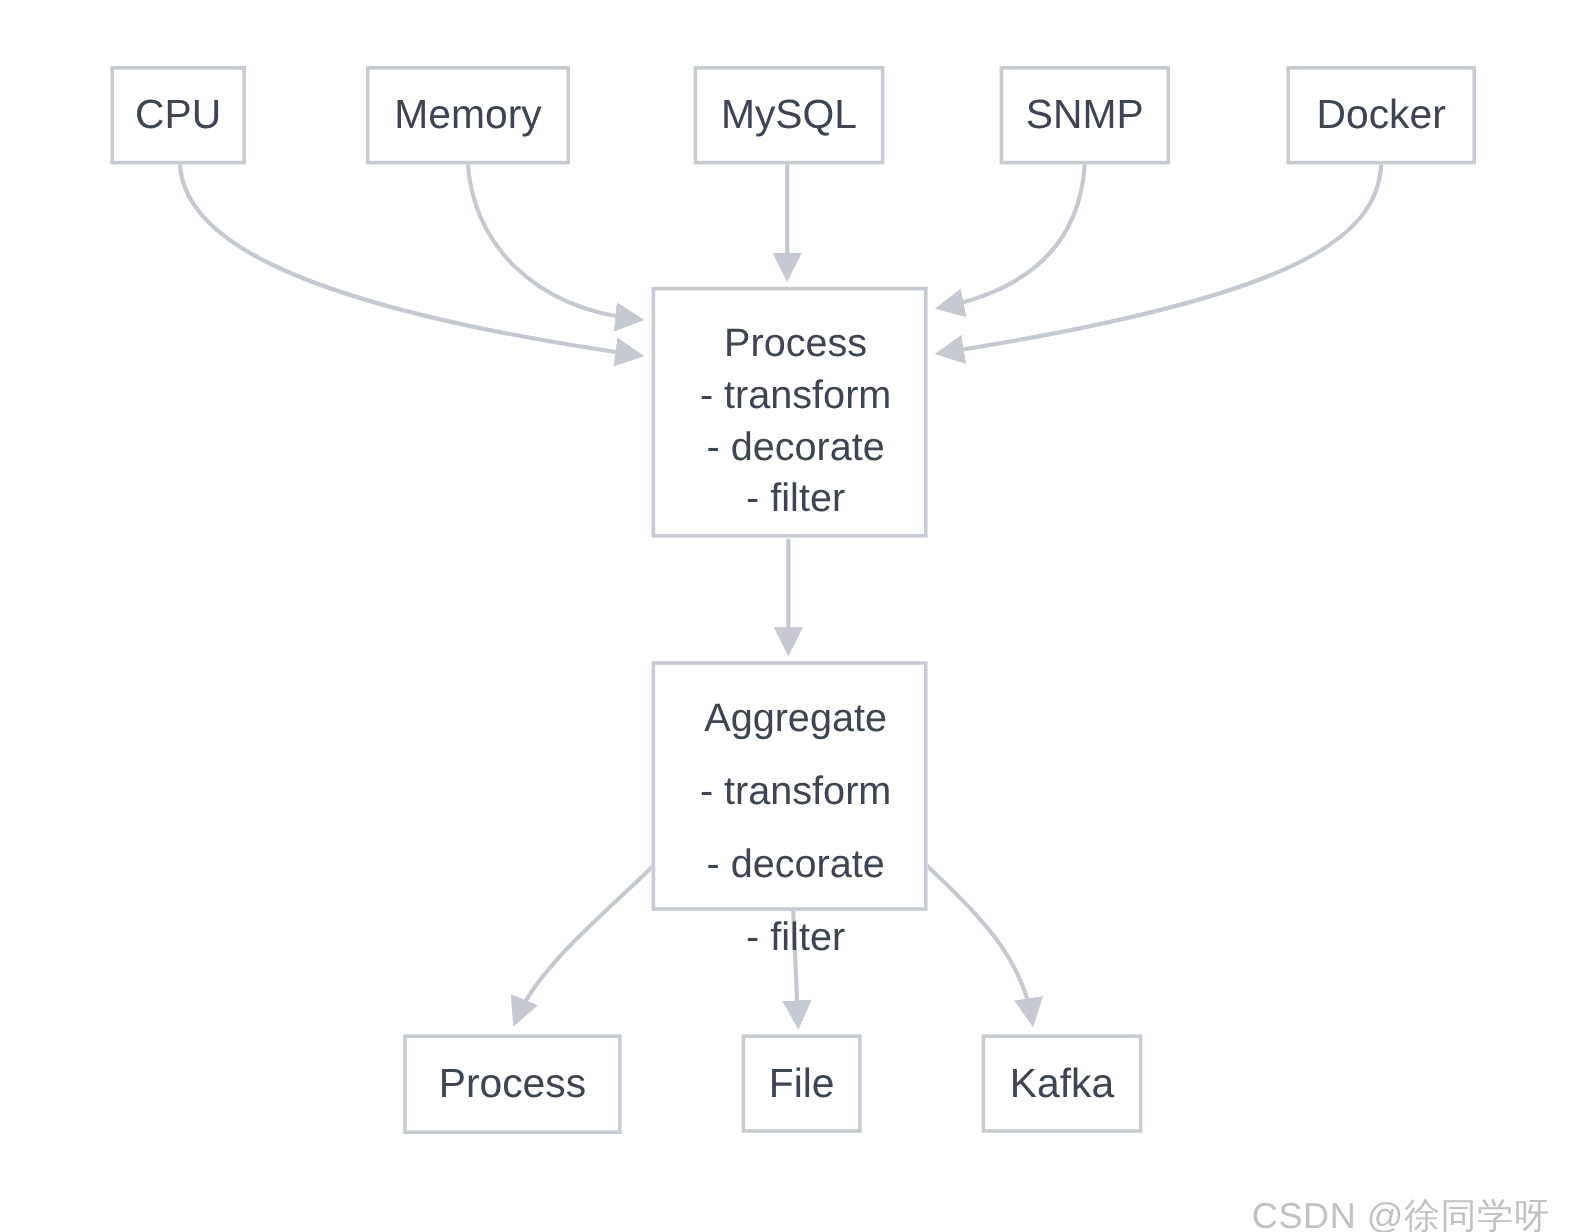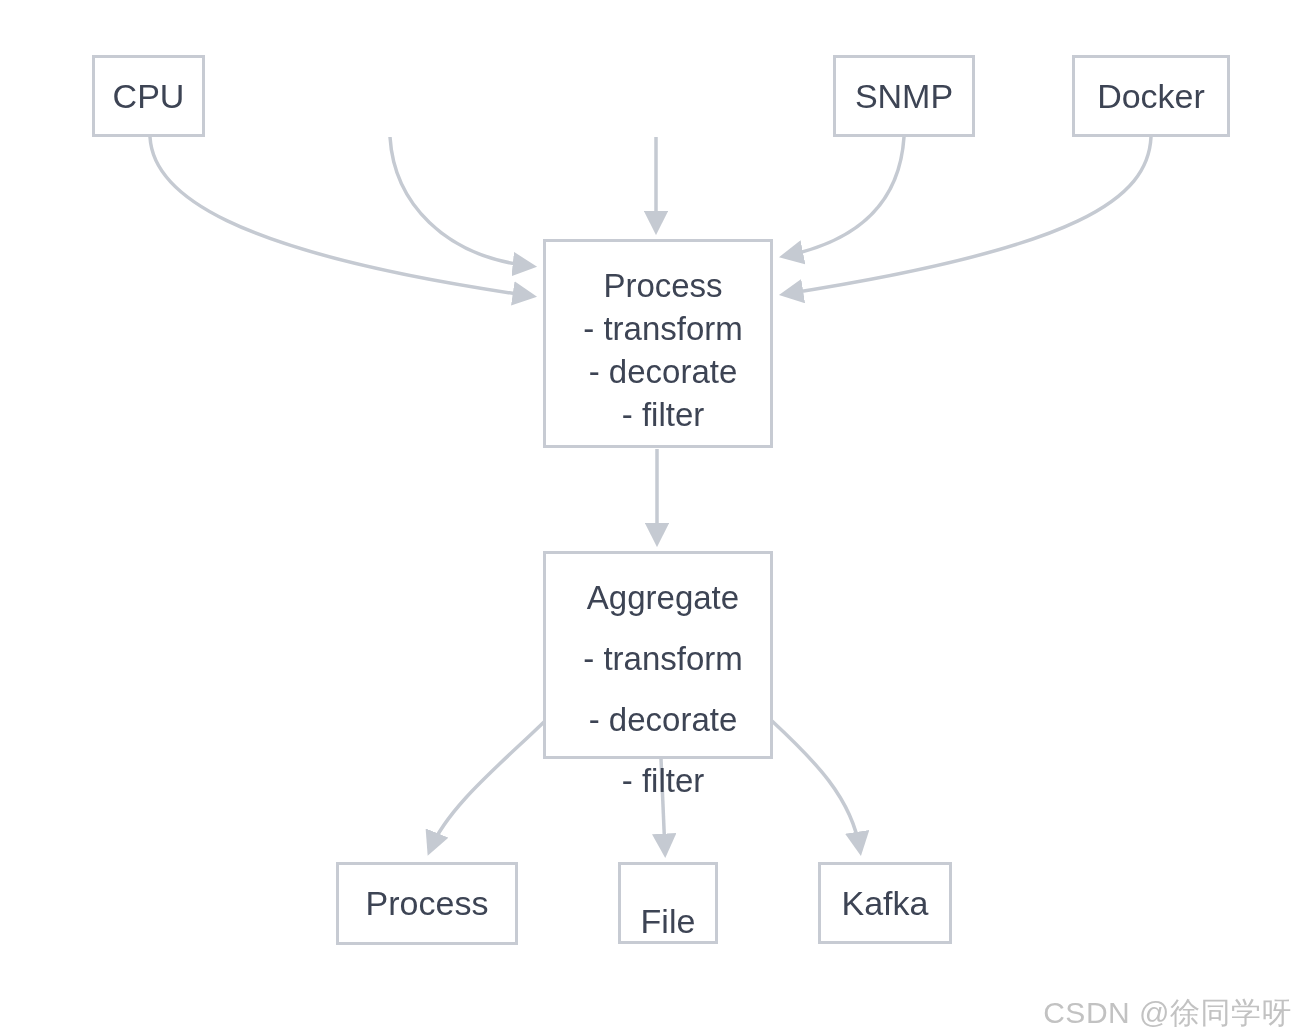--- a/index.html
+++ b/index.html
@@ -38,21 +38,21 @@
     justify-content: flex-start;
     padding: 22px 10px 0 20px;
     line-height: 43px;
     font-size: 33px;
   }
   .node.process   { left: 543px; top: 239px; width: 230px; height: 209px; }
   .node.aggregate { left: 543px; top: 551px; width: 230px; height: 208px; gap: 18px; }
 
   
   .node.influxdb { left: 336px; top: 862px; width: 182px; height: 83px; }
-  .node.file     { left: 618px; top: 862px; width: 100px; height: 82px; align-items: flex-end; }
+  .node.file     { left: 618px; top: 862px; width: 100px; height: 82px; }
   .node.kafka    { left: 818px; top: 862px; width: 134px; height: 82px; align-items: center; }
 
   .watermark {
     position: absolute;
     right: 17px; top: 993px;
     font-size: 30px;
     color: #c2c2c2;
     z-index: 2;
     letter-spacing: 0.5px;
   }
@@ -77,20 +77,26 @@
       <path d="M 657 449 L 657 541" marker-end="url(#arrow)"></path>
       <path d="M 545 721 C 503 762, 448 806, 430 850" marker-end="url(#arrow)"></path>
       <path d="M 661 759 L 665 852" marker-end="url(#arrow)"></path>
       <path d="M 772 721 C 814 760, 852 798, 860 850" marker-end="url(#arrow)"></path>
     </g>
   </svg>
 
   <div class="node cpu">
     <span>CPU</span>
   </div>
+  <div class="node memory">
+    <span>Memory</span>
+  </div>
+  <div class="node mysql">
+    <span>MySQL</span>
+  </div>
   <div class="node docker">
     <span>Docker</span>
   </div>
   <div class="node snmp">
     <span>SNMP</span>
   </div>
 
   <div class="node stage process">
     <span>Process</span>
     <span>- transform</span>

